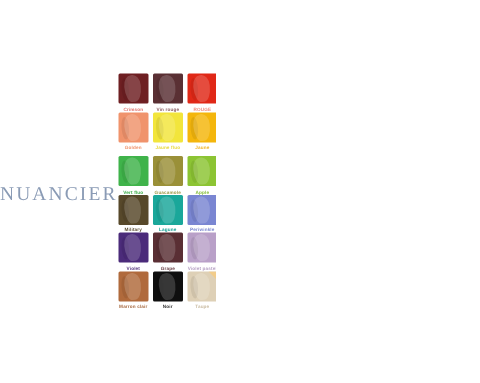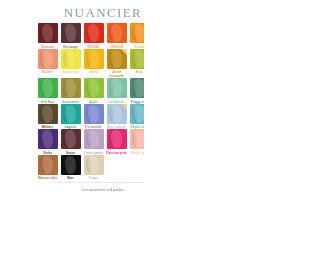--- a/index.html
+++ b/index.html
@@ -8,23 +8,21 @@
     background:#ffffff;
     font-family:"Liberation Sans", sans-serif;
     overflow:hidden;
   }
   #page{
     width:144px;height:255px;
     position:relative;
     box-sizing:border-box;
     background:#ffffff;
     display:flex;
-    flex-direction:column;
     align-items:center;
-    margin-left:31px;
   }
   #title{
     font-family:"Liberation Serif", serif;
     font-size:13px;
     letter-spacing:1.4px;
     color:#8a9bb5;
     margin-top:5px;
     margin-bottom:2px;
     text-align:center;
     width:100%;

